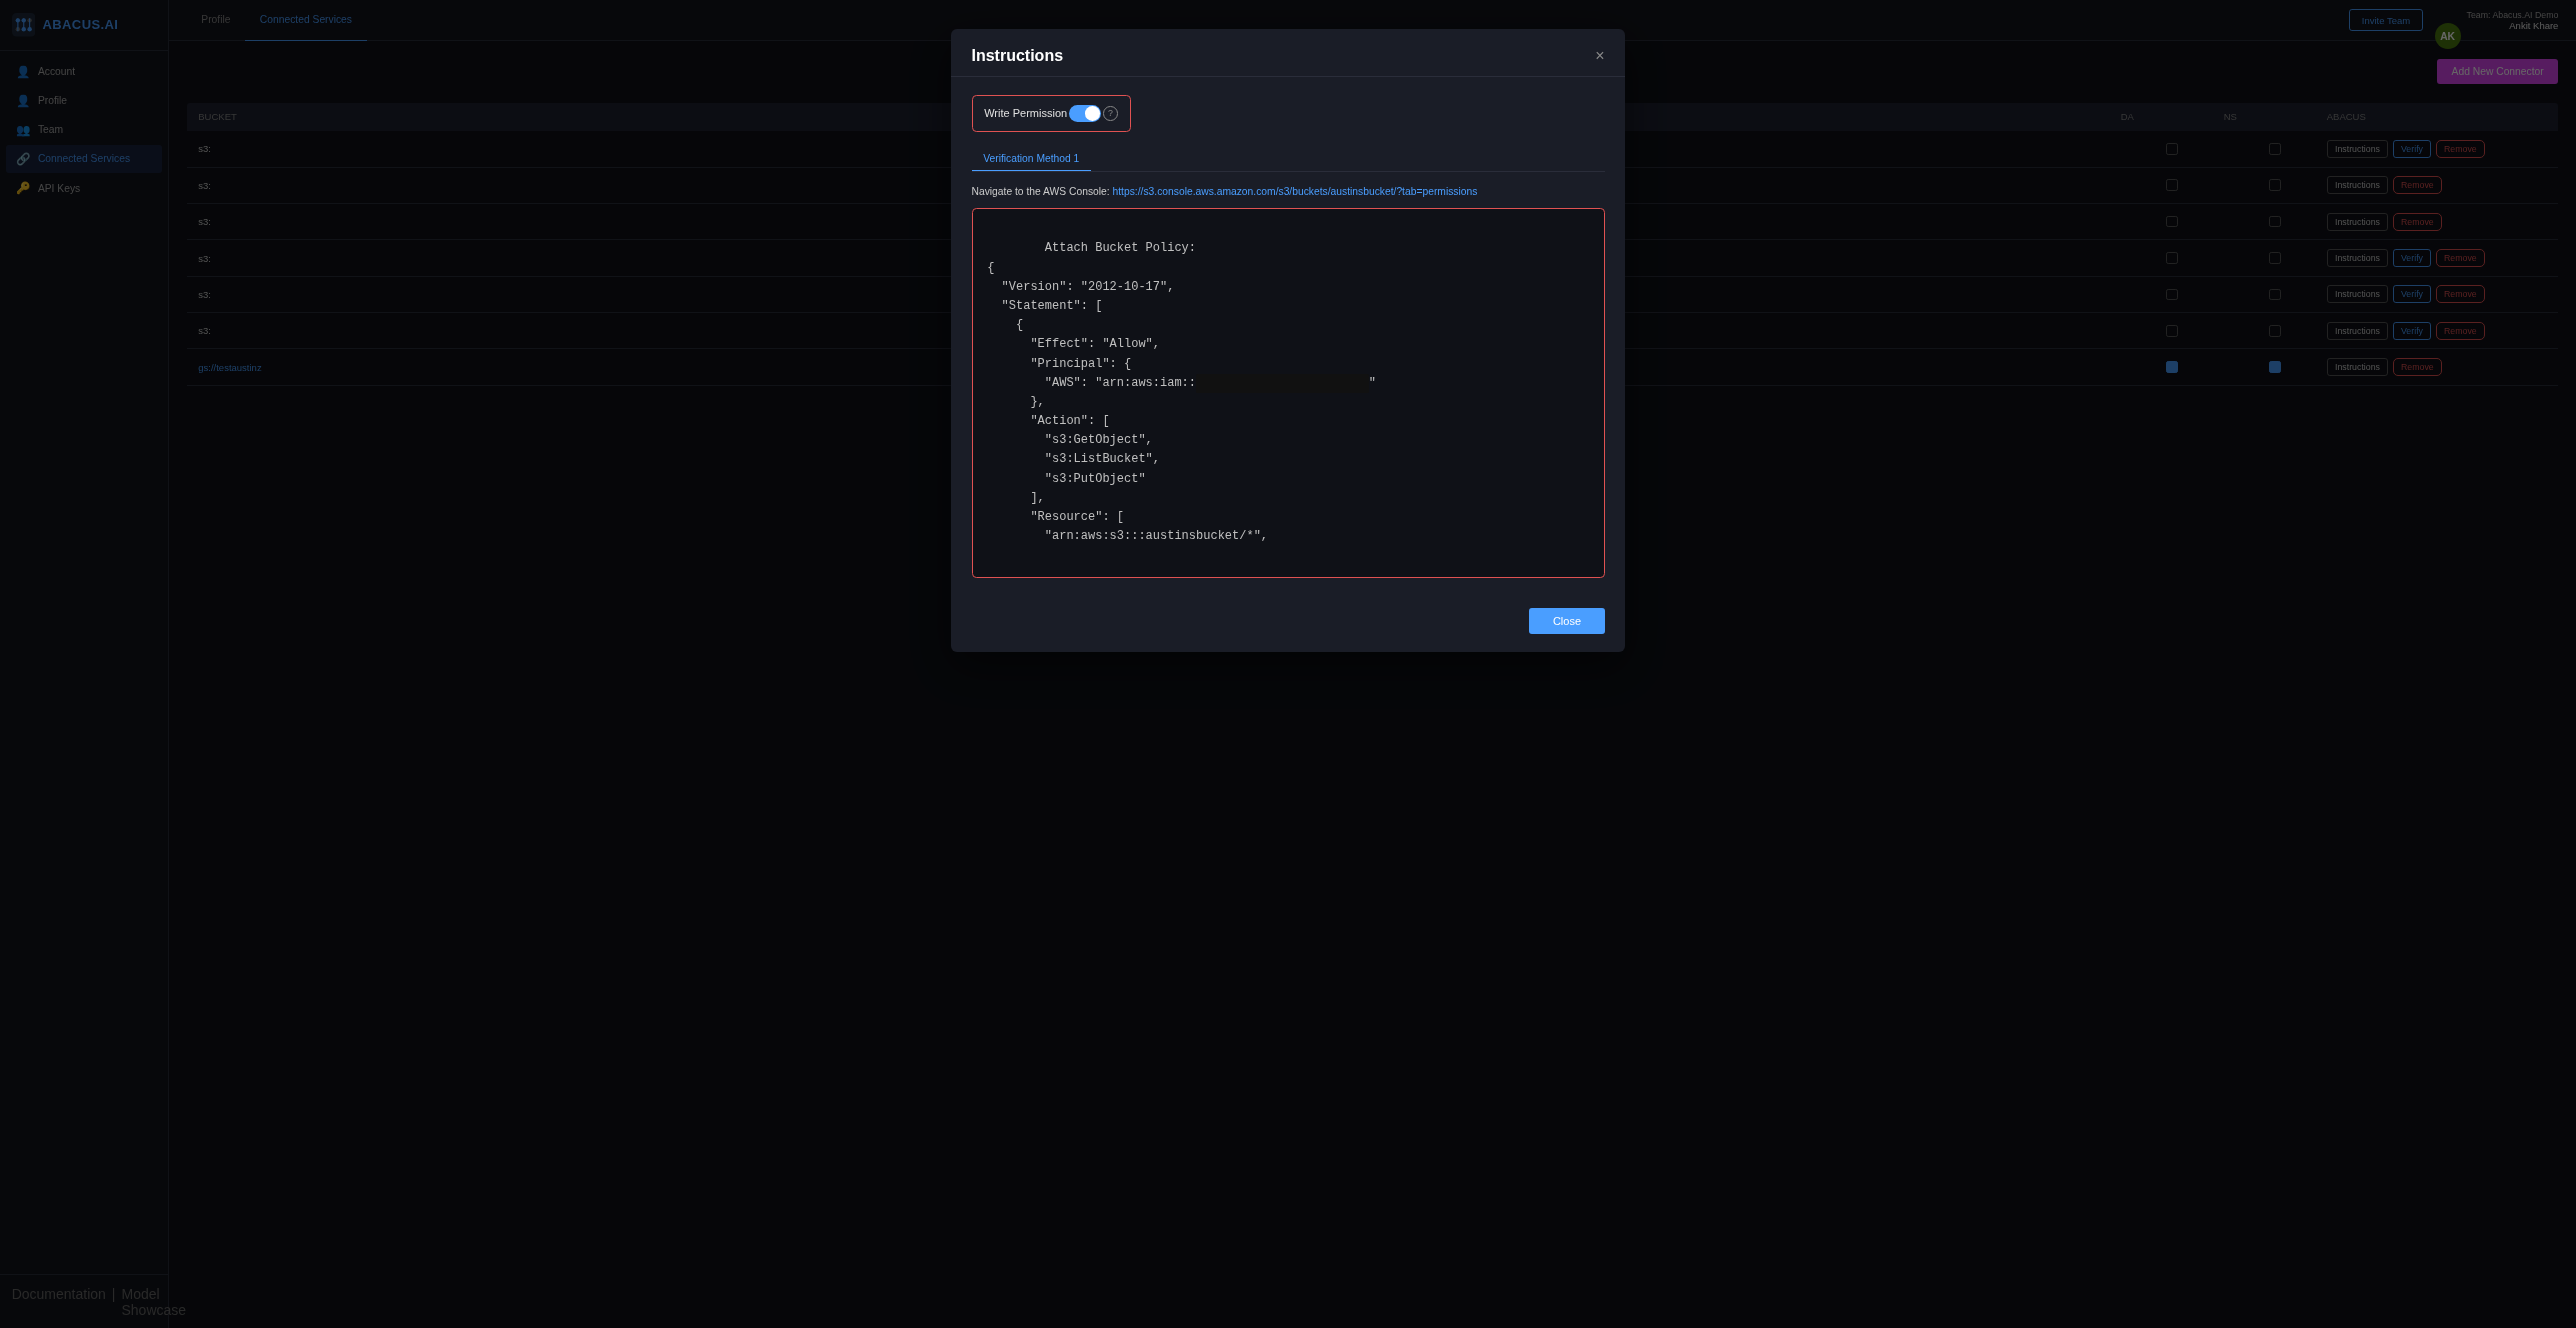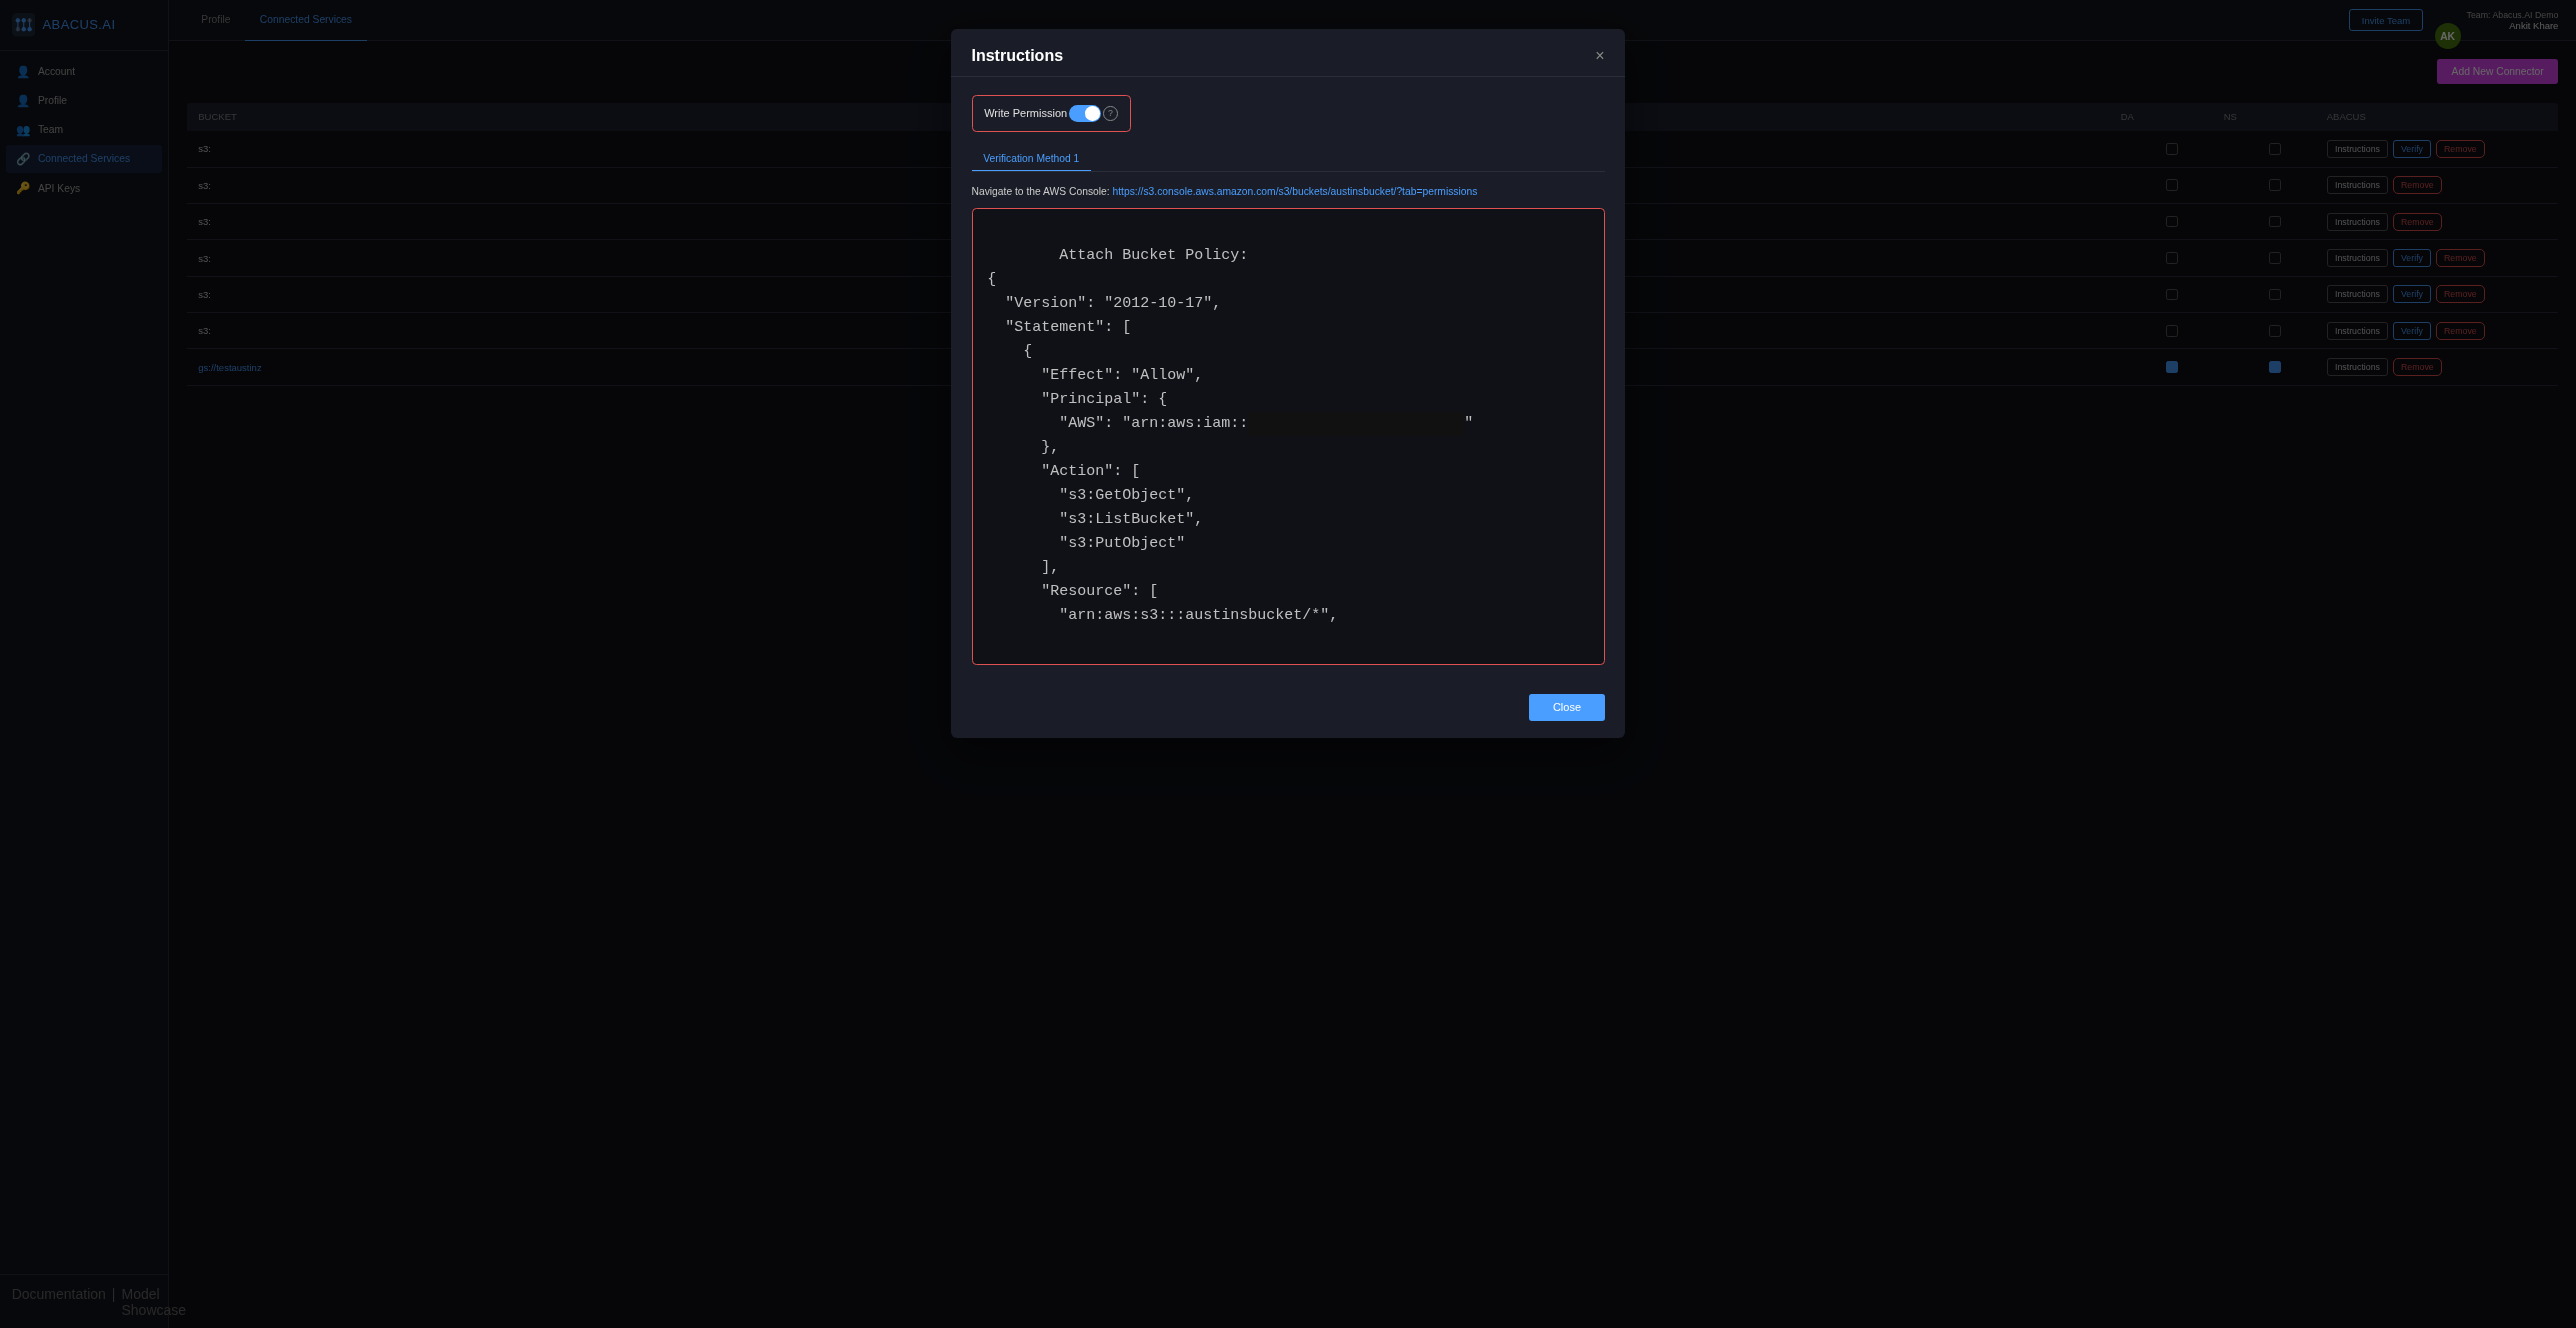--- a/index.html
+++ b/index.html
@@ -28,21 +28,21 @@
       padding: 13px 11.7px;
       gap: 7.3px;
       border-bottom: 0.7px solid #2a2d3a;
     }
     .logo-icon {
       width: 23.5px;
       height: 23.5px;
     }
     .logo-text {
       font-size: 13px;
-      font-weight: 400;
+      font-weight: 700;
       color: #fff;
       letter-spacing: 0.4px;
     }
     .logo-text span {
       color: #4a9eff;
     }
     .sidebar-nav {
       flex: 1;
       padding: 5.9px 0;
     }
@@ -357,21 +357,21 @@
     .navigate-text a {
       color: #4a9eff;
       text-decoration: none;
     }
     .code-block {
       background: #0f1117;
       border: 1.5px solid #e05252;
       border-radius: 4.4px;
       padding: 11.7px 14.7px;
       font-family: 'Courier New', monospace;
-      font-size: 15px;
+      font-size: 12px;
       color: #c0c0c0;
       line-height: 1.6;
       white-space: pre;
       overflow-x: auto;
     }
     .code-block .redacted {
       background: #111;
       color: #111;
       border-radius: 1.5px;
       display: inline-block;

